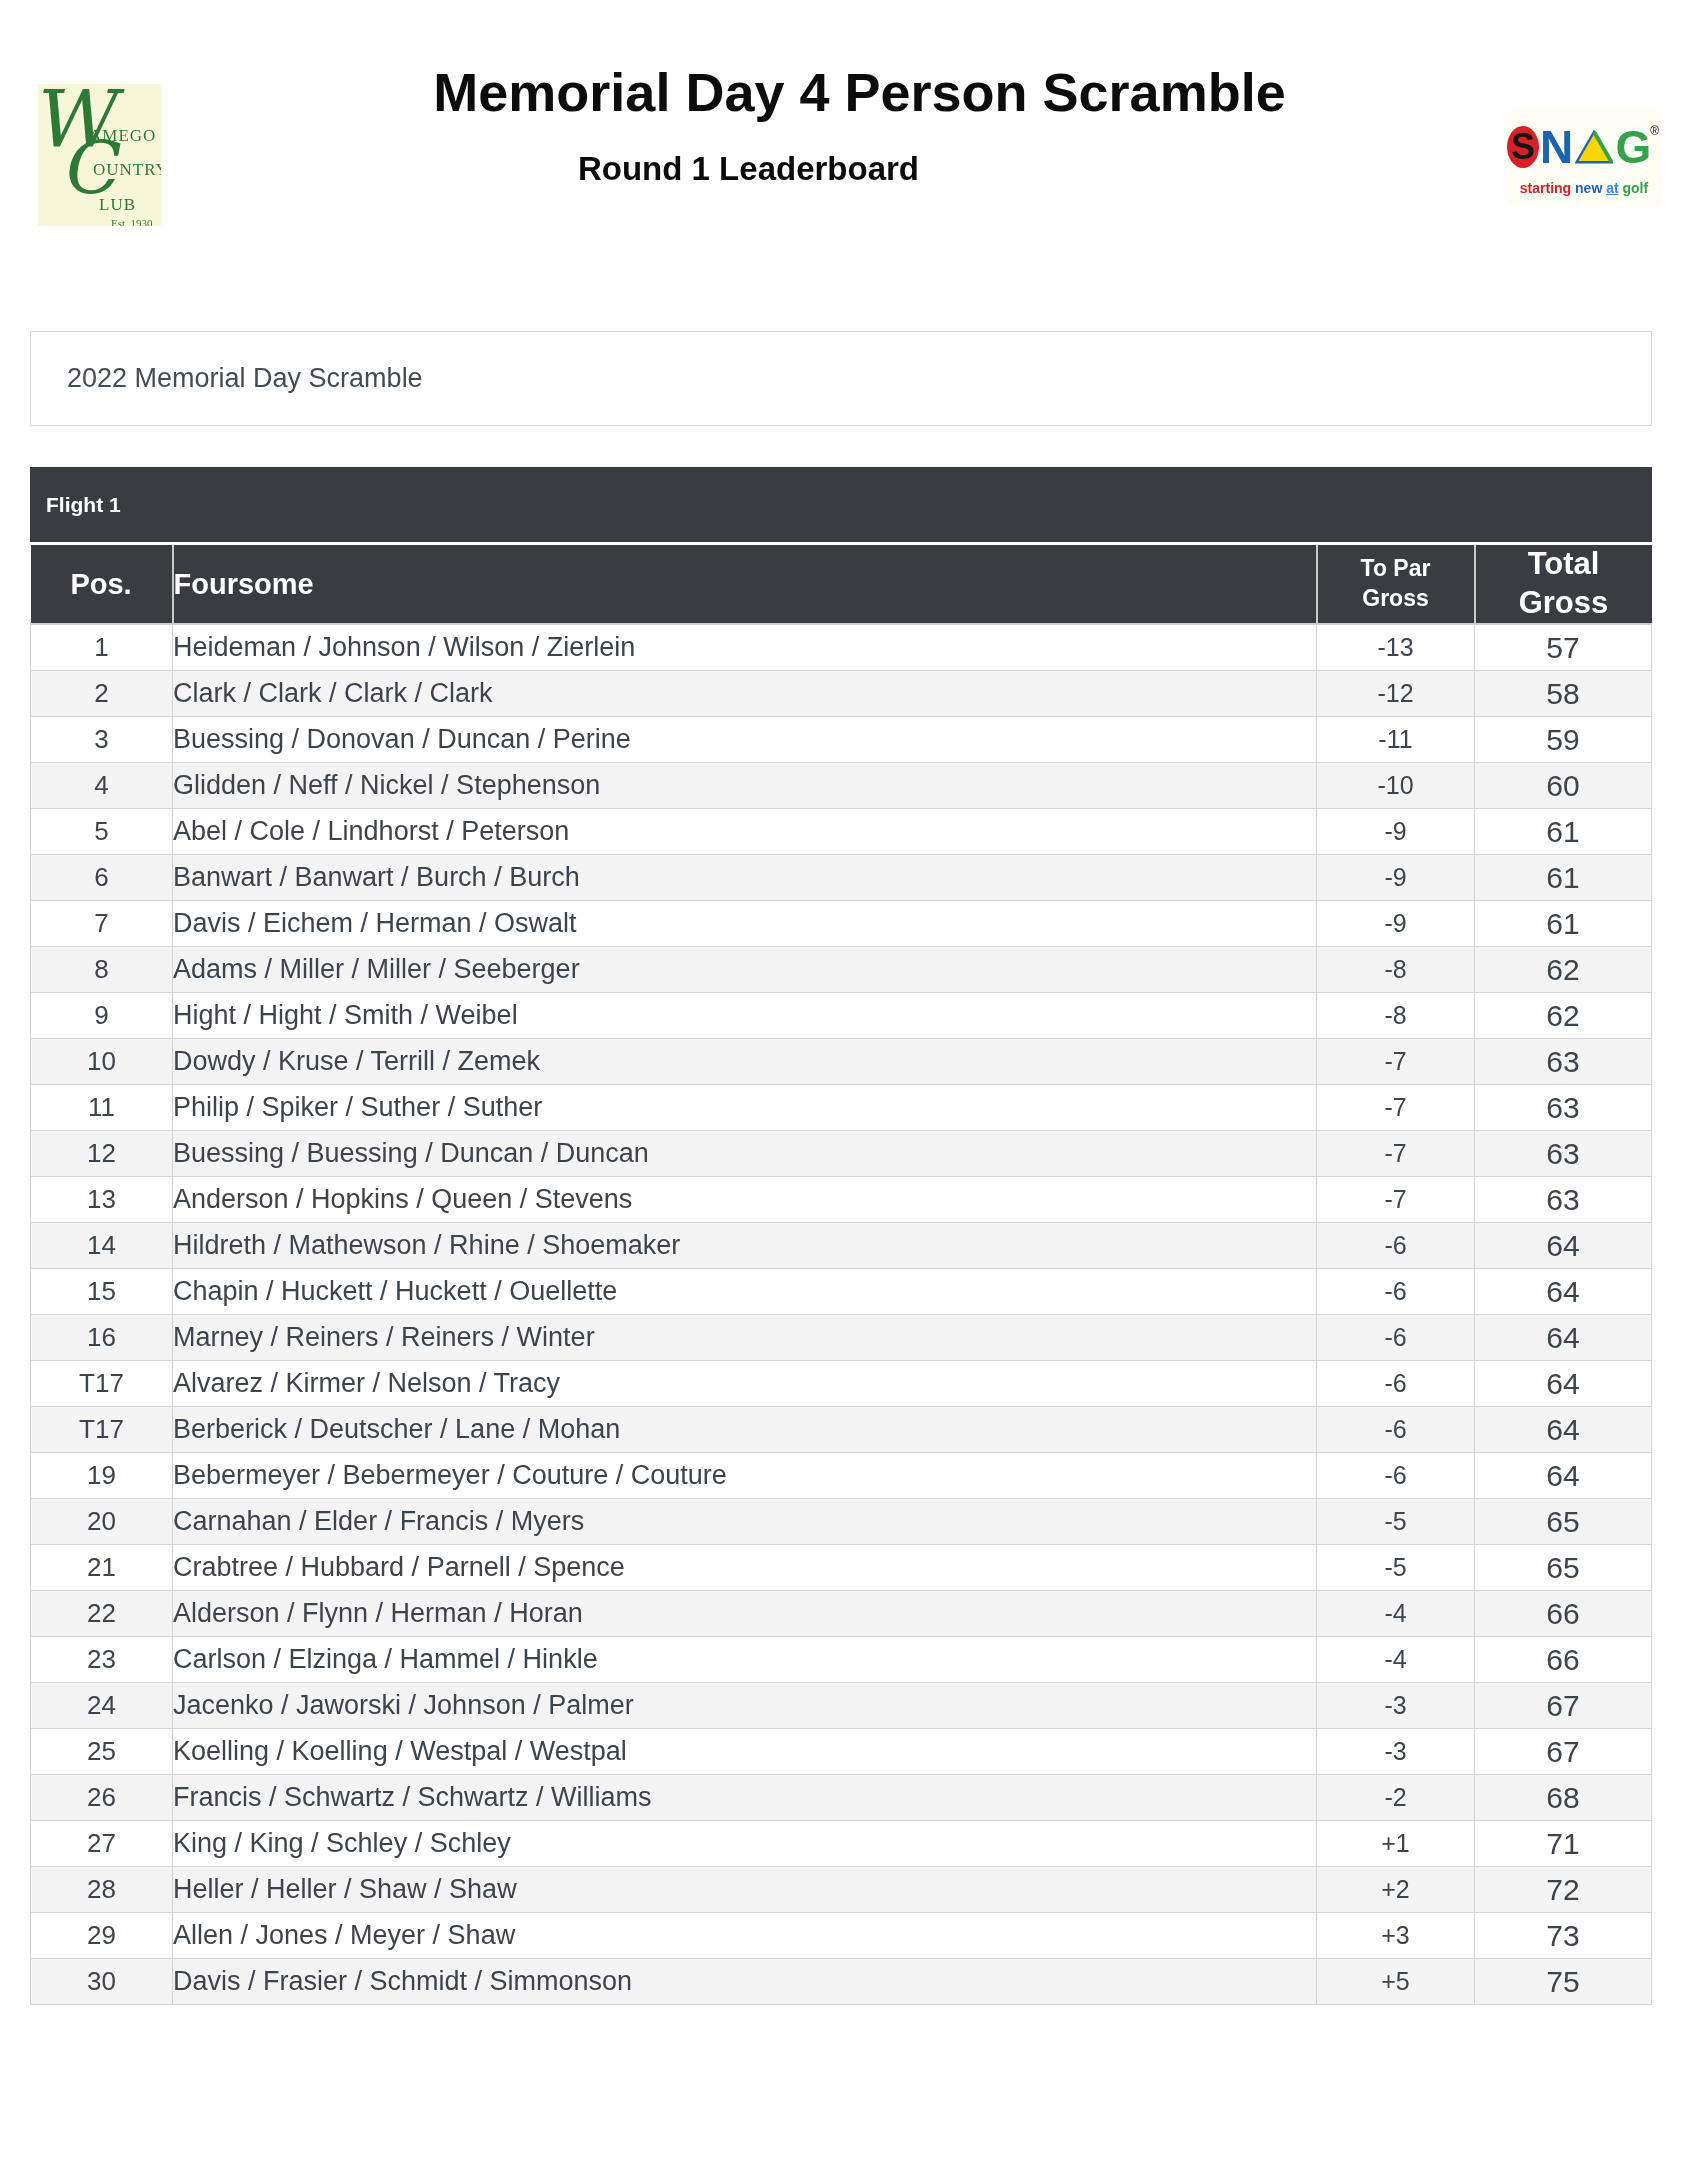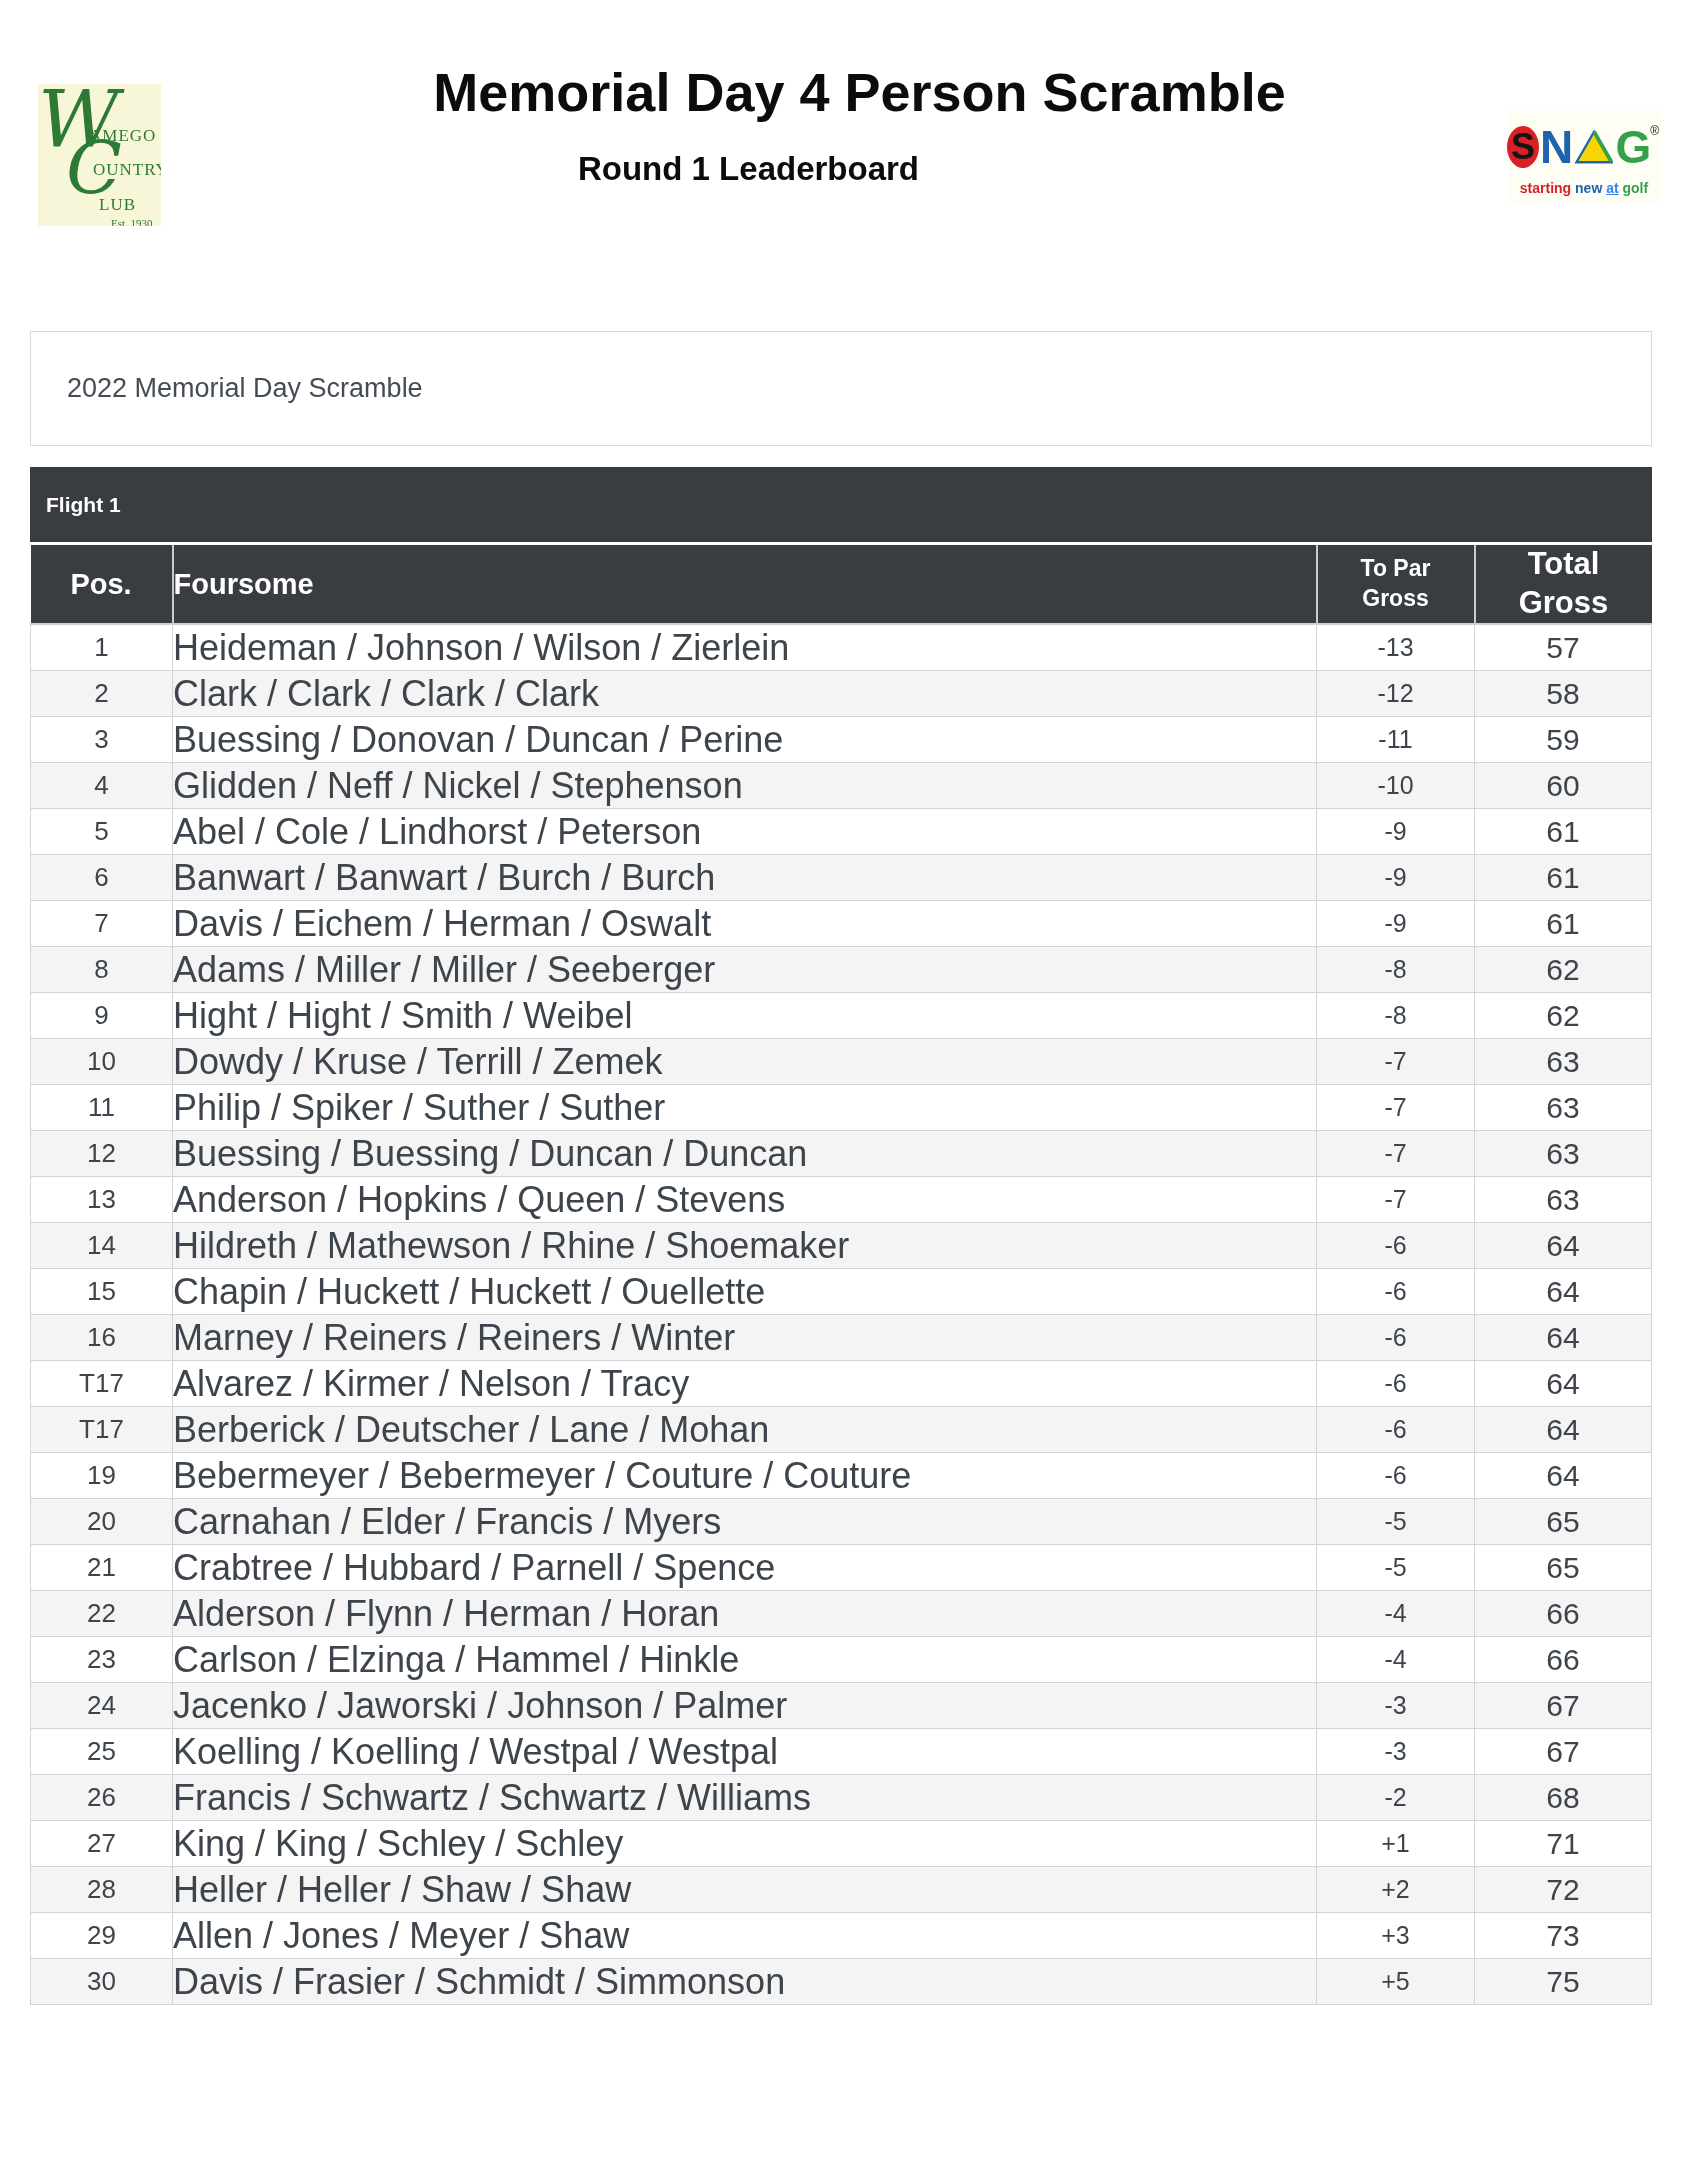--- a/index.html
+++ b/index.html
@@ -46,21 +46,21 @@
   .snag-g{color:#35a14c;font-size:46px;font-weight:bold;line-height:1;}
   .snag-reg{color:#222;font-size:12px;vertical-align:top;position:relative;top:-16px;left:-2px;}
   .snag-tagline{font-size:14px;font-weight:bold;margin-top:2px;letter-spacing:0px;}
   .tw-red{color:#d92027;}
   .tw-blue{color:#1e63ae;}
   .tw-yellow{color:#3b82f6;text-decoration:underline;}
   .tw-green{color:#35a14c;}
 
   
   .event-box{
-    position:absolute;left:30px;top:331px;width:1622px;height:115px;
+    position:absolute;left:30px;top:331px;width:1622px;height:95px;
     border:1px solid #dadada;box-sizing:border-box;background:#ffffff;
     display:flex;align-items:center;
   }
   .event-box span{margin-left:36px;font-size:27px;color:#454c54;}
 
   
   .flight-bar{
     position:absolute;left:30px;top:467px;width:1622px;height:75px;
     background:#393d42;box-sizing:border-box;display:flex;align-items:center;
   }
@@ -80,21 +80,21 @@
   th.col-foursome{font-size:29px;font-weight:bold;text-align:left;padding-left:10px;}
   th.col-topar{font-size:23px;font-weight:bold;text-align:center;line-height:1.3;}
   th.col-total{font-size:31px;font-weight:bold;text-align:center;line-height:1.25;}
 
   .leaderboard tbody td{
     height:45px;vertical-align:middle;border:1px solid #d3d4d6;
     background:#ffffff;color:#3d444b;padding:0;
   }
   .leaderboard tbody tr:nth-child(even) td{background:#f4f4f5;}
   td.col-pos{text-align:center;font-size:26px;}
-  td.col-foursome{text-align:left;padding-left:12px;font-size:36px;}
+  td.col-foursome{text-align:left;padding-left:12px;font-size:27px;}
   td.col-topar{text-align:center;font-size:25px;}
   td.col-total{text-align:center;font-size:30px;}
 </style>
 </head>
 <body>
 
 <div class="club-logo">
   <span class="cl-w">W</span>
   <span class="cl-c">C</span>
   <span class="cl-l1">AMEGO</span>

